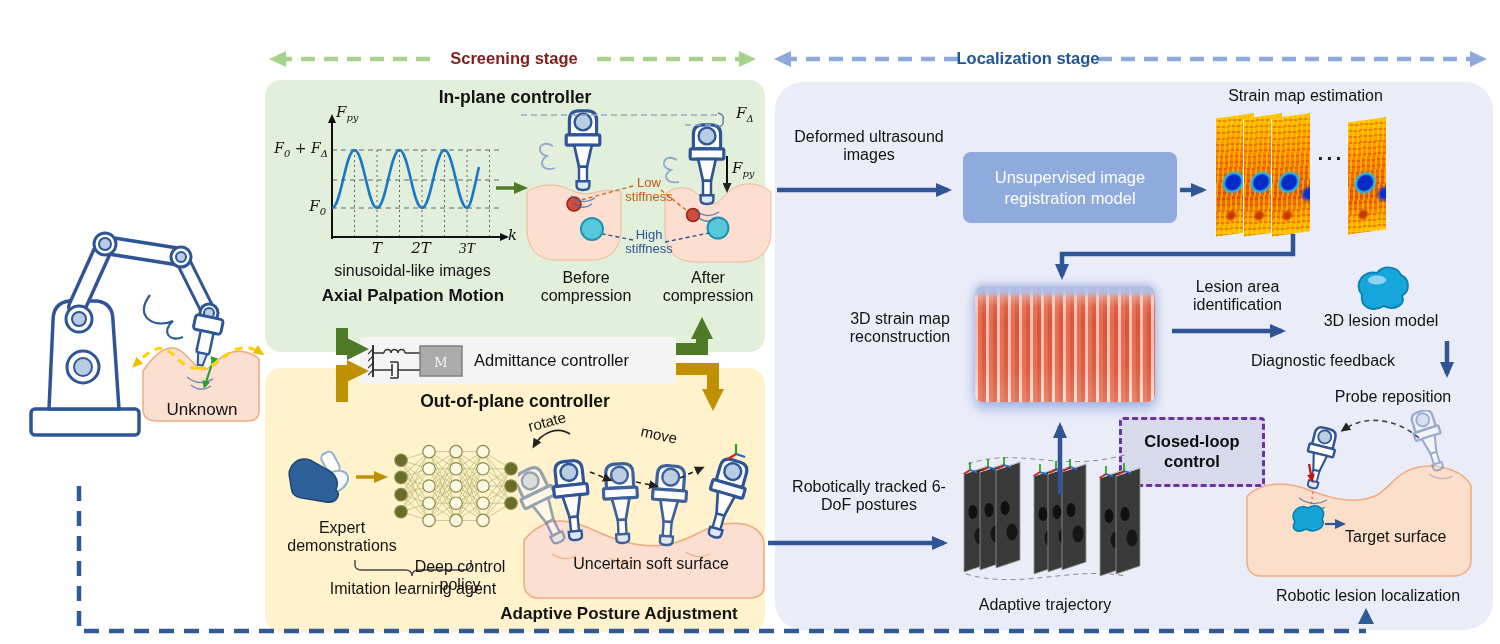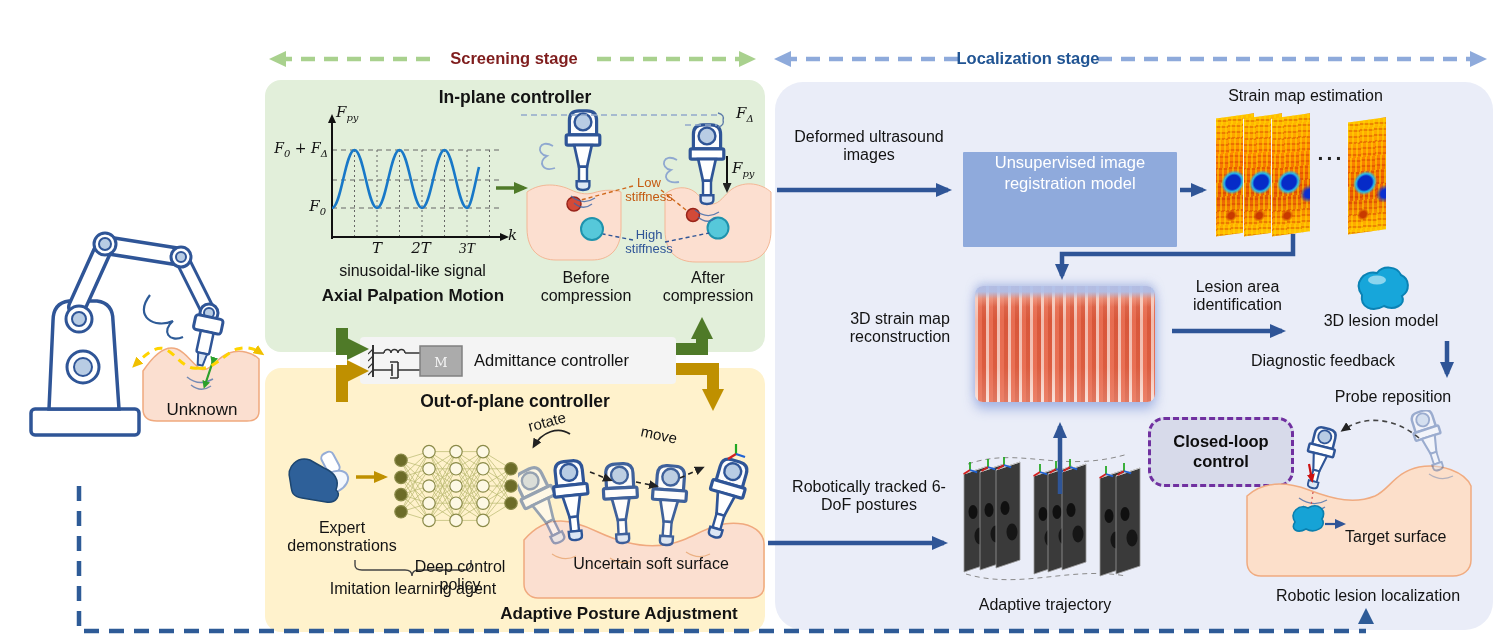--- a/index.html
+++ b/index.html
@@ -7,25 +7,25 @@
           font-family:"Liberation Sans",sans-serif;color:#131313;}
   .panel{position:absolute;z-index:1;}
   .scene{position:absolute;z-index:2;}
   .lbl{position:absolute;z-index:6;font-size:16px;line-height:1.15;text-align:center;color:#131313;}
   .b{font-weight:bold;}
   .math{font-family:"DejaVu Serif",serif;font-style:italic;font-size:15px;white-space:nowrap;}
   .math sub{font-size:10px;}
   #admittance-box{position:absolute;z-index:3;left:360px;top:337px;width:316px;height:47px;
       background:#f4f4f4;border-radius:4px;display:flex;align-items:center;gap:8px;padding-left:8px;box-sizing:border-box;}
   #admittance-box .adm-label{font-size:16.5px;color:#111;}
-  #registration-box{position:absolute;z-index:2;left:963px;top:152px;width:214px;height:95px;
-      background:#8faadc;border-radius:1px;display:flex;justify-content:center;}
+  #registration-box{position:absolute;z-index:2;left:963px;top:152px;width:214px;height:71px;
+      background:#8faadc;border-radius:8px;display:flex;align-items:center;justify-content:center;}
   #registration-box div{color:#fff;font-size:16.5px;text-align:center;width:185px;line-height:1.25;}
   #closed-loop-box{position:absolute;z-index:2;left:1119px;top:417px;width:140px;height:64px;
-      background:#d7daea;border:3px dashed #7030a0;border-radius:16px;display:flex;align-items:center;justify-content:center;margin-left:29px;}
+      background:#d7daea;border:3px dashed #7030a0;border-radius:4px;display:flex;align-items:center;justify-content:center;}
   #closed-loop-box div{font-weight:bold;font-size:16.5px;text-align:center;width:112px;line-height:1.2;color:#0d0d0d;}
   .tile{position:absolute;z-index:2;width:38px;height:118px;transform:skewY(-8deg);border-left:1px solid #f4f4f4;
     background:
       radial-gradient(circle 11px at 45% 56%, #062bc8 0 7px, #27b9e8 9px, rgba(39,185,232,0) 12px),
       radial-gradient(circle 6px at 40% 84%, #c83a00 0 3px, rgba(200,58,0,0) 6px),
       radial-gradient(circle 10px at 97% 68%, #0a2fd0 0 4px, rgba(10,47,208,0) 9px),
       repeating-linear-gradient(94deg, rgba(255,220,0,.5) 0 2px, rgba(255,120,0,0) 2px 5px),
       repeating-linear-gradient(4deg, rgba(200,40,0,.35) 0 2px, rgba(255,160,0,0) 2px 6px),
       linear-gradient(178deg,#ffc100,#ff8c00 30%,#f26a00 52%,#e95d05 68%,#ffa200 88%,#ffc400);}
   #volume{position:absolute;z-index:2;left:975px;top:286px;width:180px;height:116px;border-radius:8px;
@@ -451,21 +451,21 @@
     <span>F</span><sub>0</sub><span> + F</span><sub>Δ</sub>
   </div>
   <div class="lbl math" style="left:296px;top:198px;width:30px;text-align:right;">
     <span>F</span><sub>0</sub>
   </div>
   <div class="lbl math" style="left:363px;top:240px;width:28px;">T</div>
   <div class="lbl math" style="left:407px;top:240px;width:28px;">2T</div>
   <div class="lbl math" style="left:453px;top:240px;width:28px;font-family:Liberation Serif, serif;">3T</div>
   <div class="lbl math" style="left:508px;top:227px;">k</div>
 
-  <div class="lbl" style="left:305px;top:262px;width:215px;">sinusoidal-like signal</div>
+  <div class="lbl" style="left:305px;top:262px;width:215px;">sinusoidal-like images</div>
   <div class="lbl b" style="left:288px;top:286px;width:250px;font-size:17px;">Axial Palpation Motion</div>
 
   <div class="lbl" style="left:614px;top:176px;width:70px;font-size:13px;line-height:1.1;color:#c55a11;">Low stiffness</div>
   <div class="lbl" style="left:614px;top:228px;width:70px;font-size:13px;line-height:1.1;color:#2f5597;">High stiffness</div>
   <div class="lbl math" style="left:736px;top:105px;">
     <span>F</span><sub>Δ</sub>
   </div>
   <div class="lbl math" style="left:732px;top:160px;">
     <span>F</span><sub>py</sub>
   </div>

